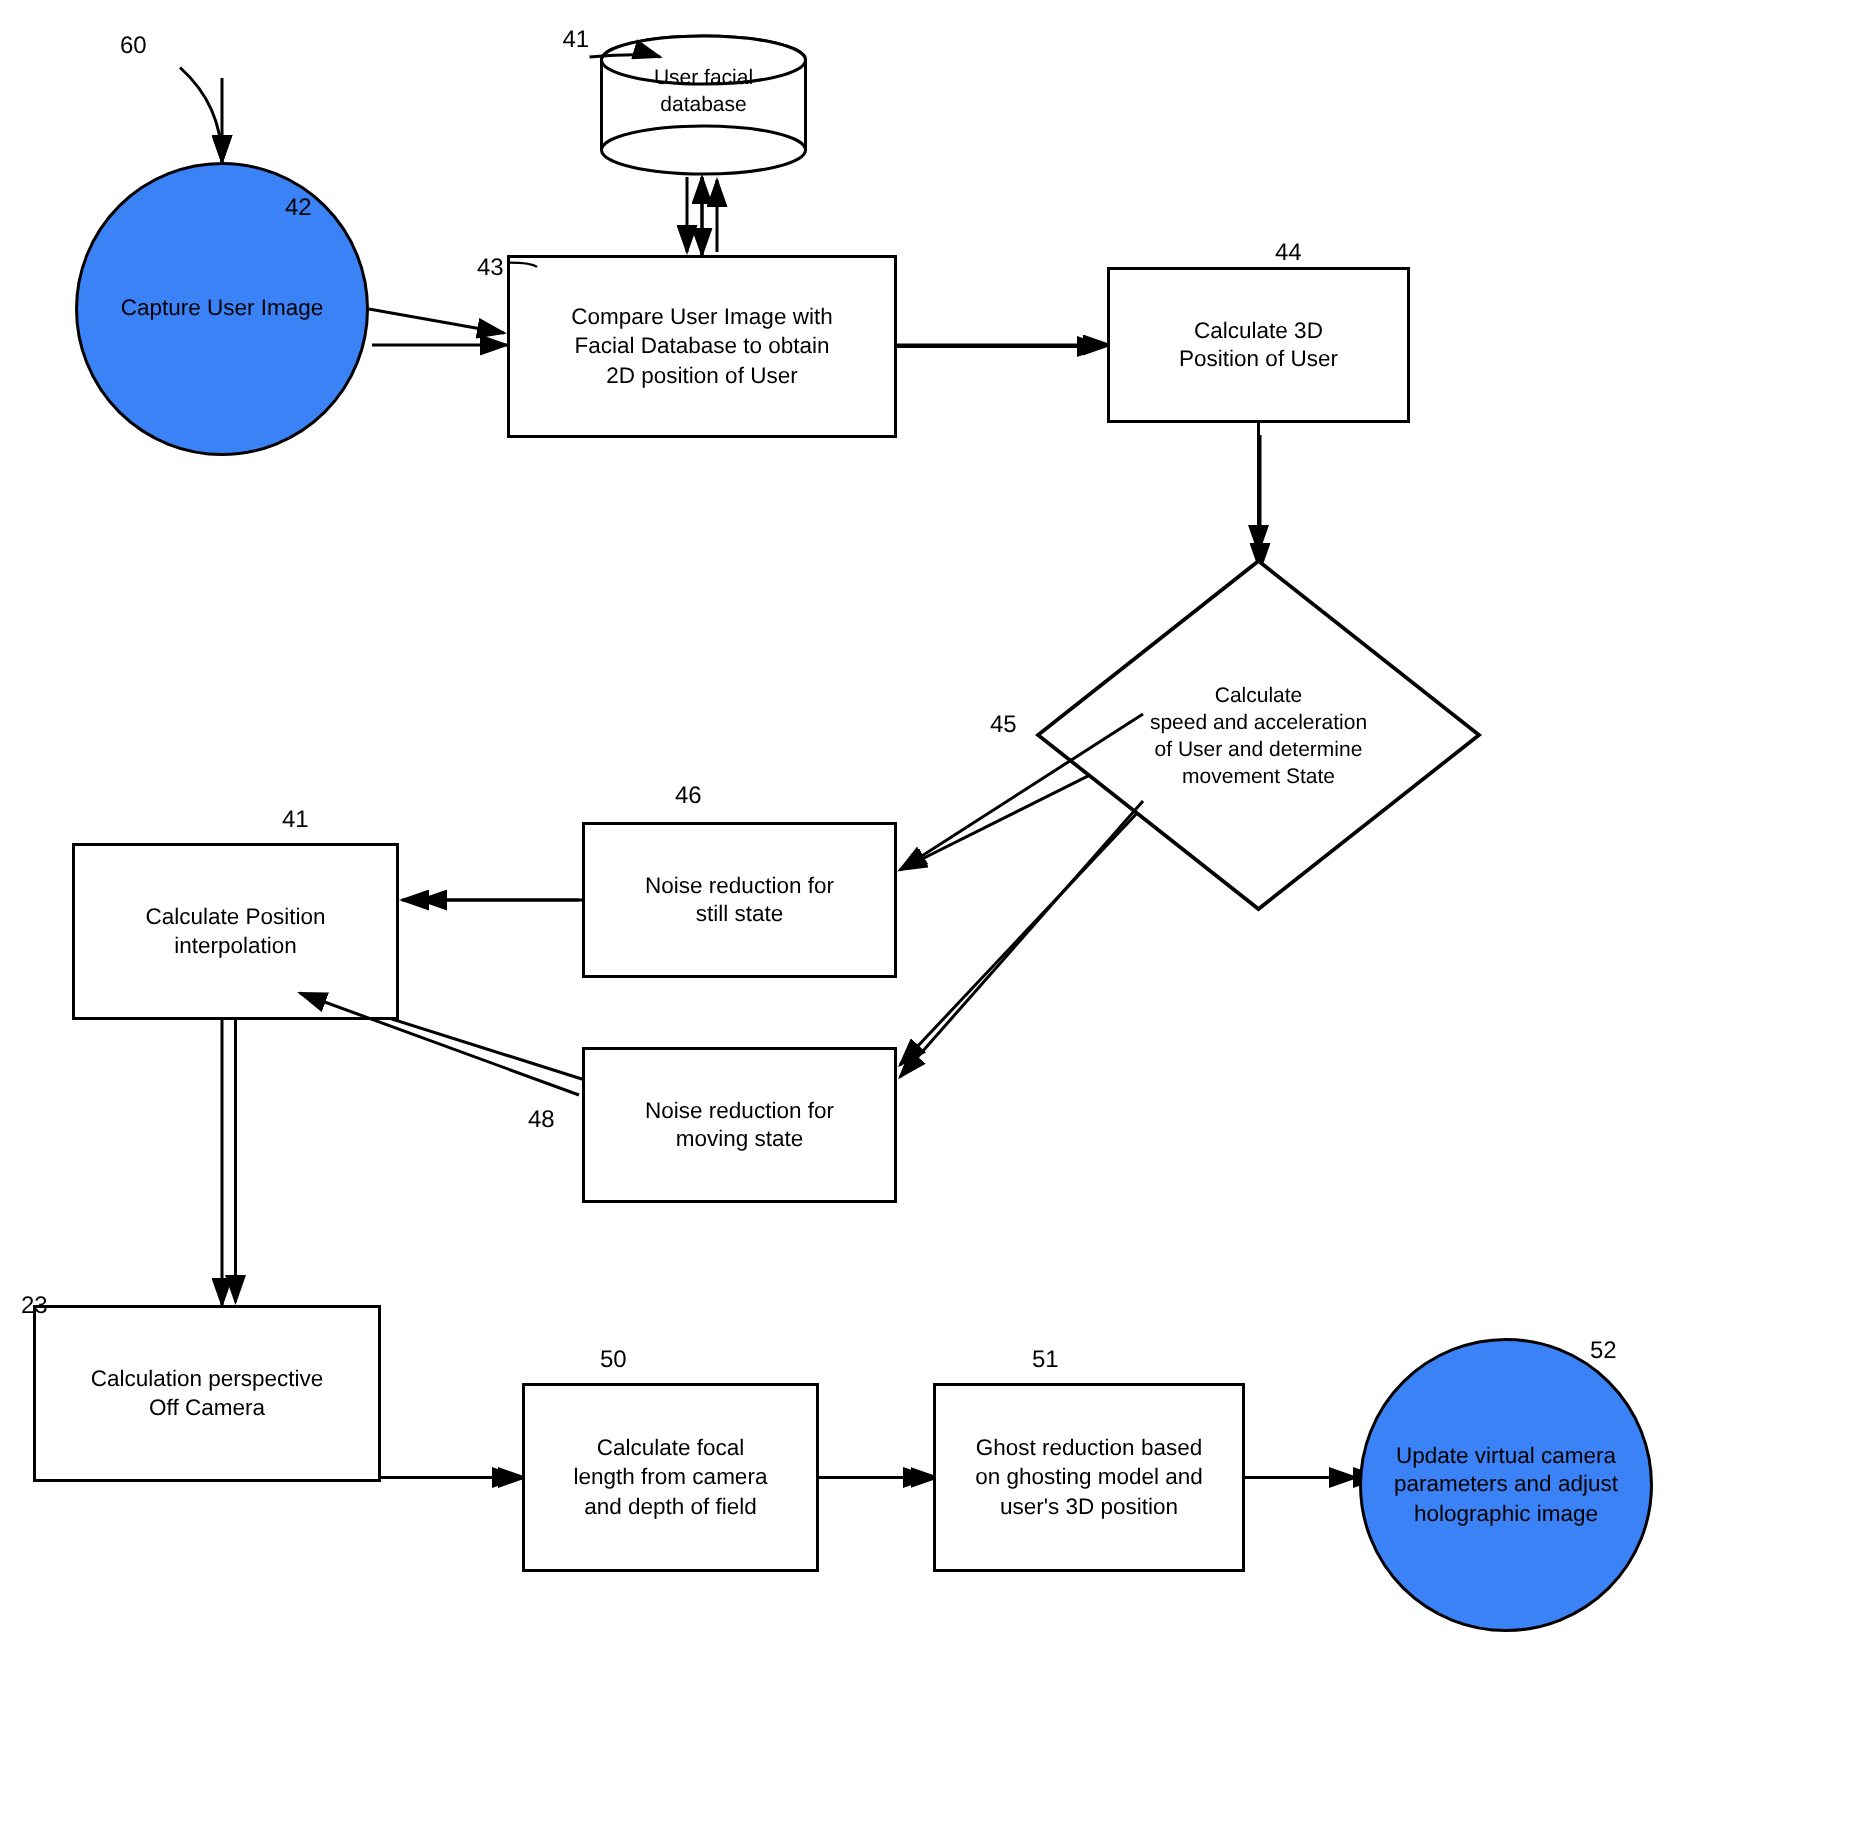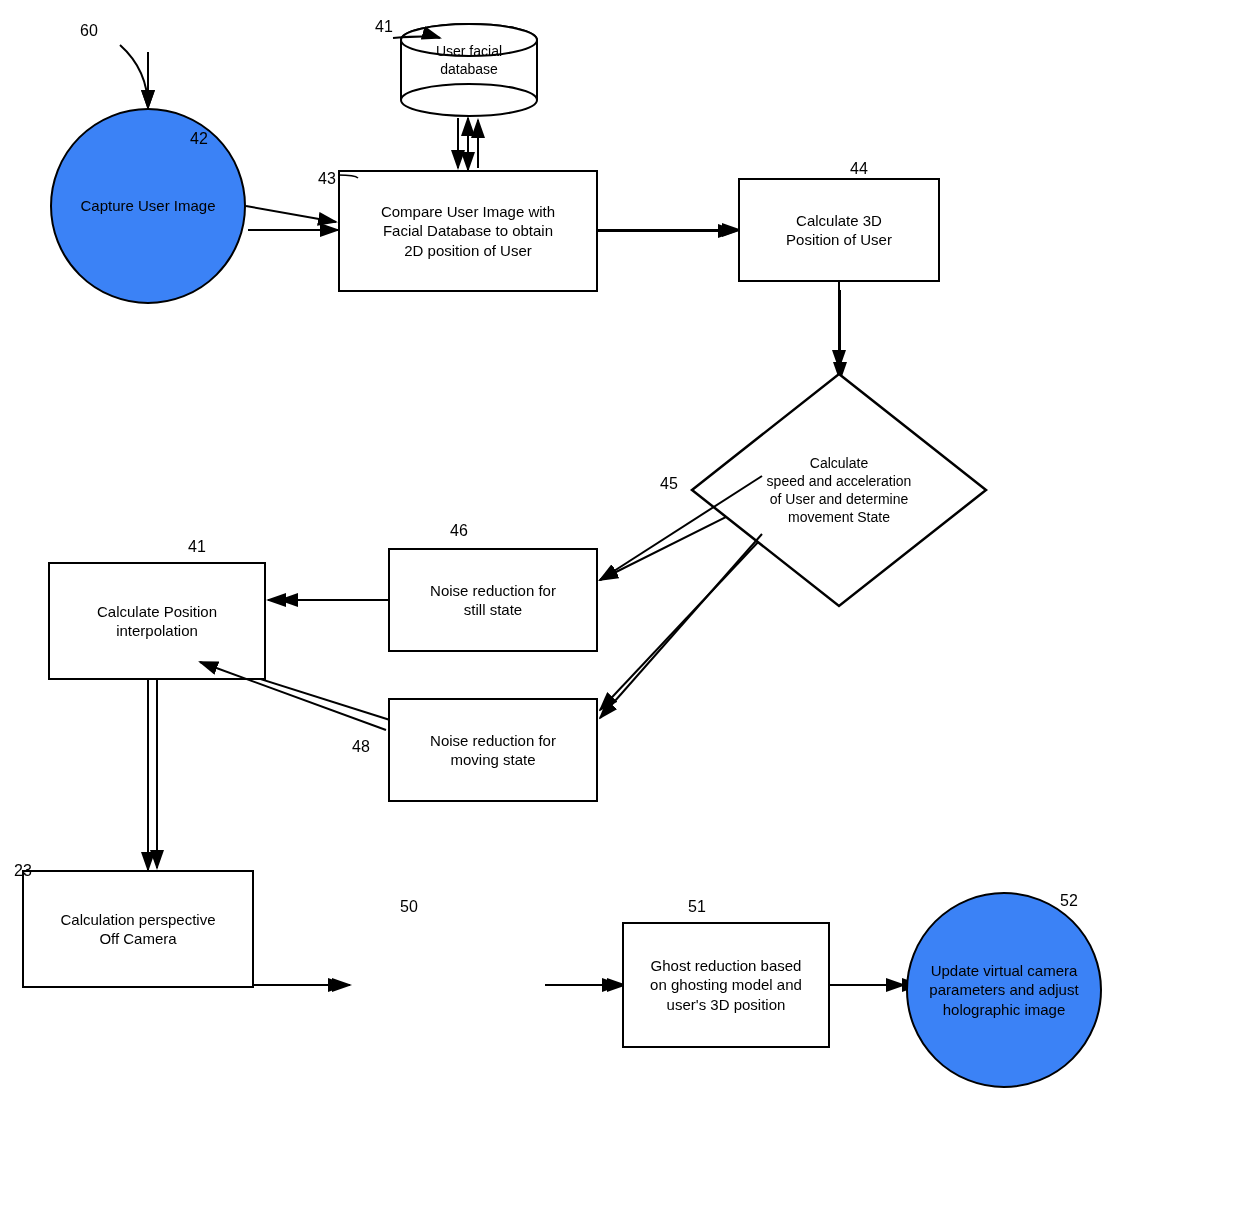--- a/index.html
+++ b/index.html
@@ -187,20 +187,23 @@
   <div class="node rect-node" style="left:388px; top:698px; width:210px; height:104px;">
     <span>Noise reduction for<br>moving state</span>
   </div>
   <div class="label-num" style="left:352px; top:738px;">48</div>
 
   <div class="node rect-node" style="left:22px; top:870px; width:232px; height:118px;">
     <span>Calculation perspective<br>Off Camera</span>
   </div>
   <div class="label-num" style="left:14px; top:862px;">23</div>
 
+  <div class="node rect-node" style="left:348px; top:922px; width:198px; height:126px;">
+    <span>Calculate focal<br>length from camera<br>and depth of field</span>
+  </div>
   <div class="label-num" style="left:400px; top:898px;">50</div>
 
   <div class="node rect-node" style="left:622px; top:922px; width:208px; height:126px;justify-content:center;">
     <span>Ghost reduction based<br>on ghosting model and<br>user's 3D position</span>
   </div>
   <div class="label-num" style="left:688px; top:898px;">51</div>
 
   <div class="node circle-node" style="left:906px; top:892px; width:196px; height:196px;">
     <span>Update virtual camera<br>parameters and adjust<br>holographic image</span>
   </div>

